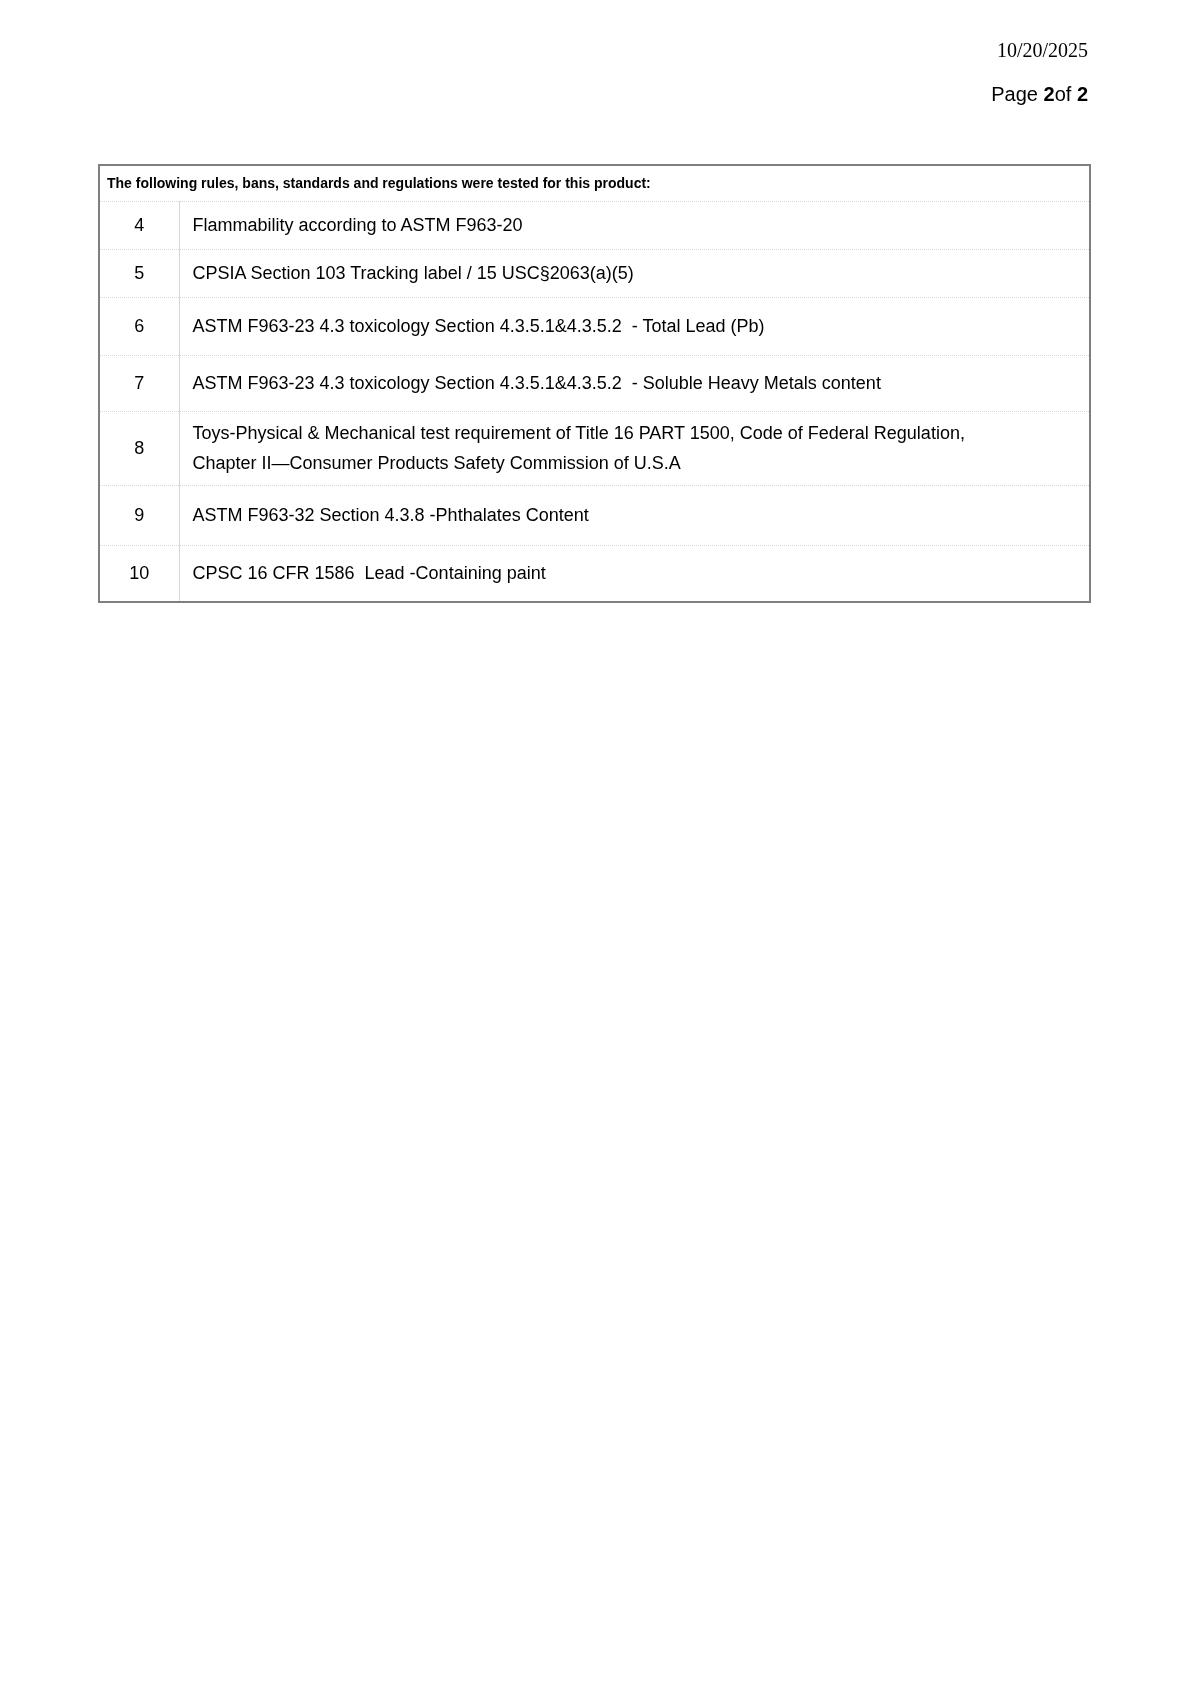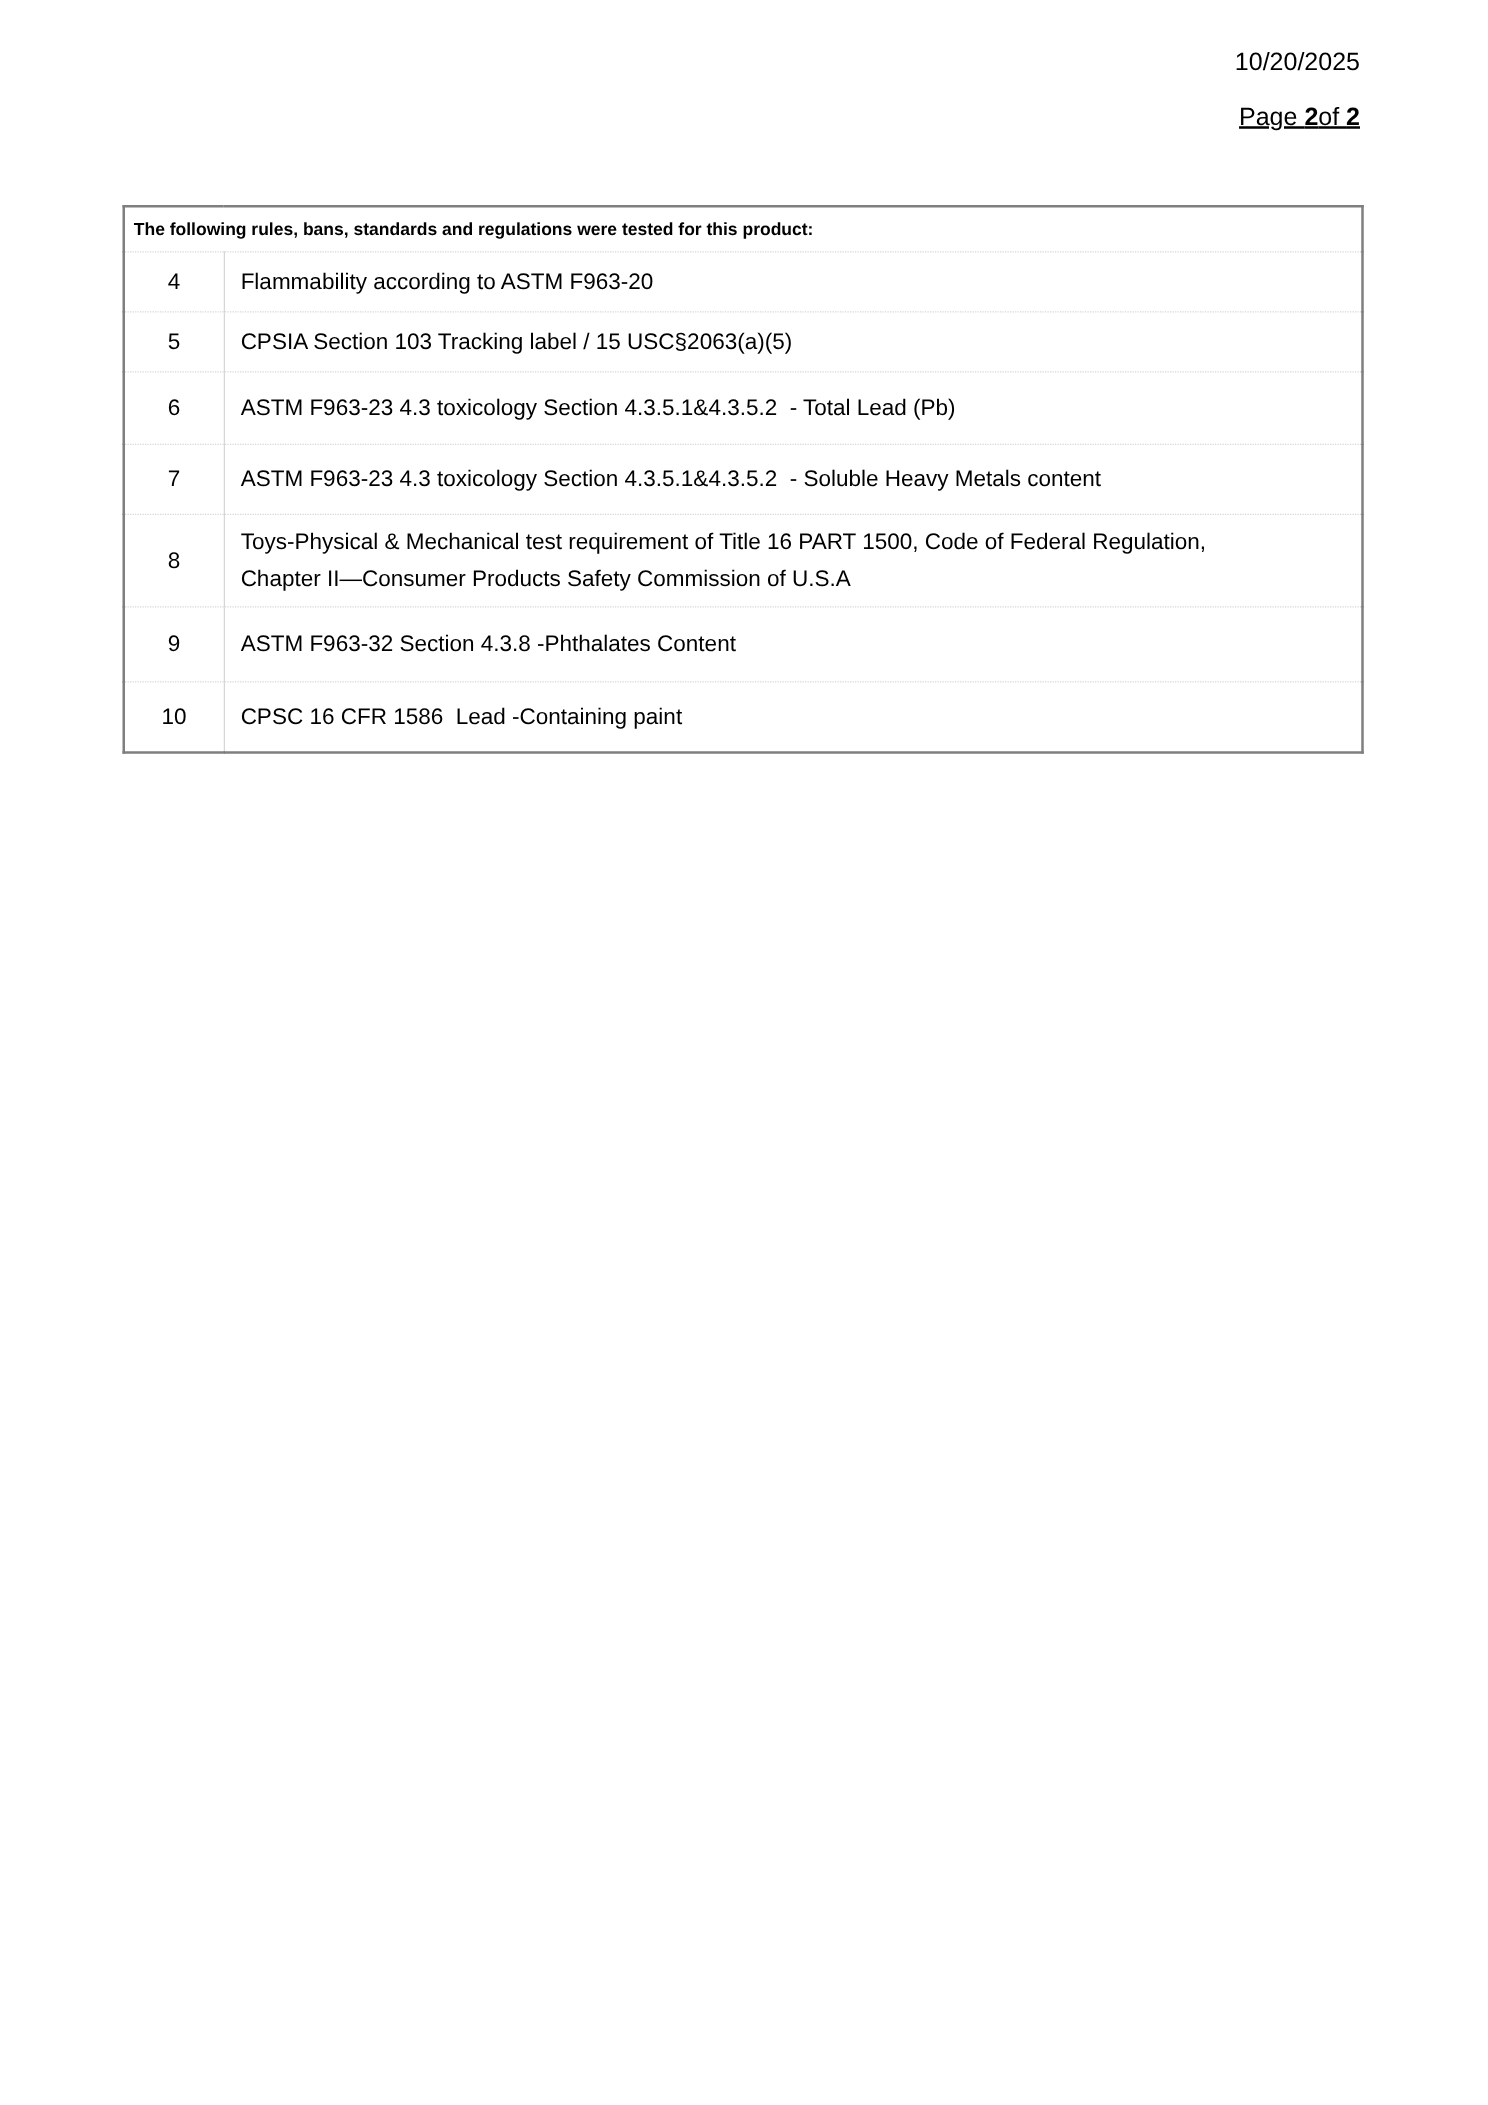--- a/index.html
+++ b/index.html
@@ -18,30 +18,30 @@
     overflow: hidden;
   }
   .doc-date {
     position: absolute;
     top: 38px;
     right: 102px;
     font-size: 20px;
     line-height: 24px;
     text-align: right;
     color: #000000;
+    font-family: Liberation Serif, serif;
   }
   .doc-page {
     position: absolute;
     top: 82px;
     right: 102px;
     font-size: 20px;
     line-height: 24px;
     text-align: center;
     color: #000000;
-    text-decoration: underline;
   }
   .doc-page .bold { font-weight: bold; }
 
   .table-wrap {
     position: absolute;
     left: 98px;
     top: 164px;
     width: 993px;
   }
   table.standards {

